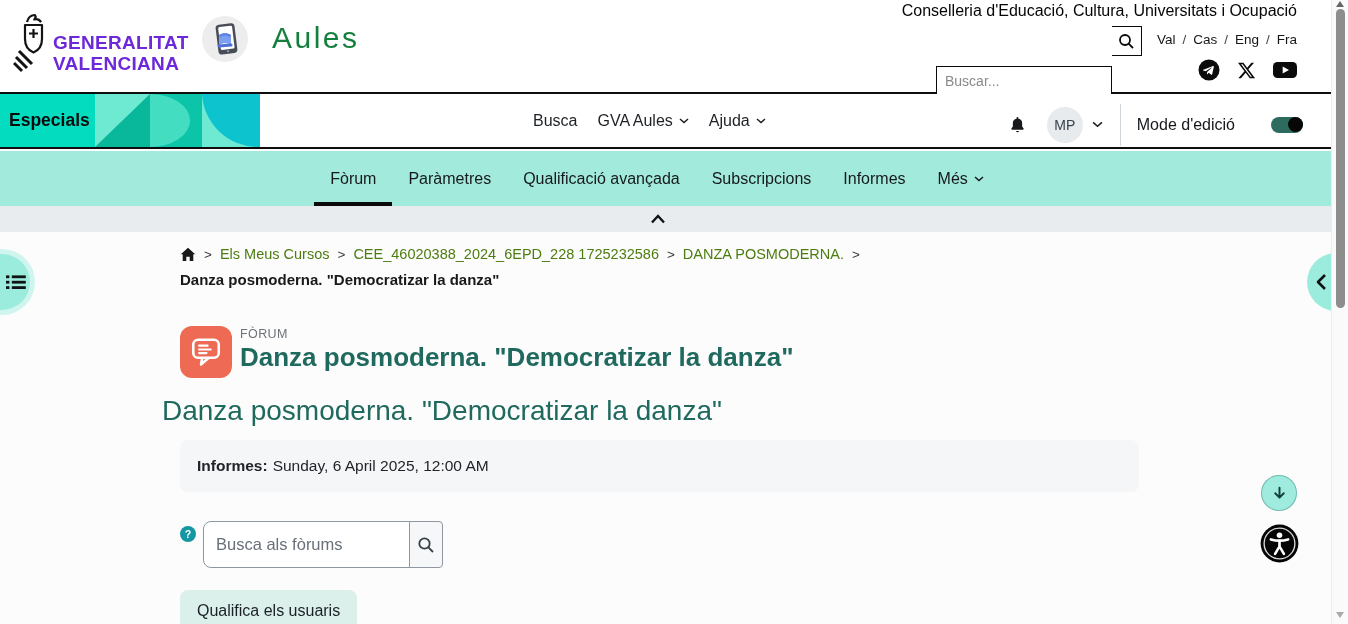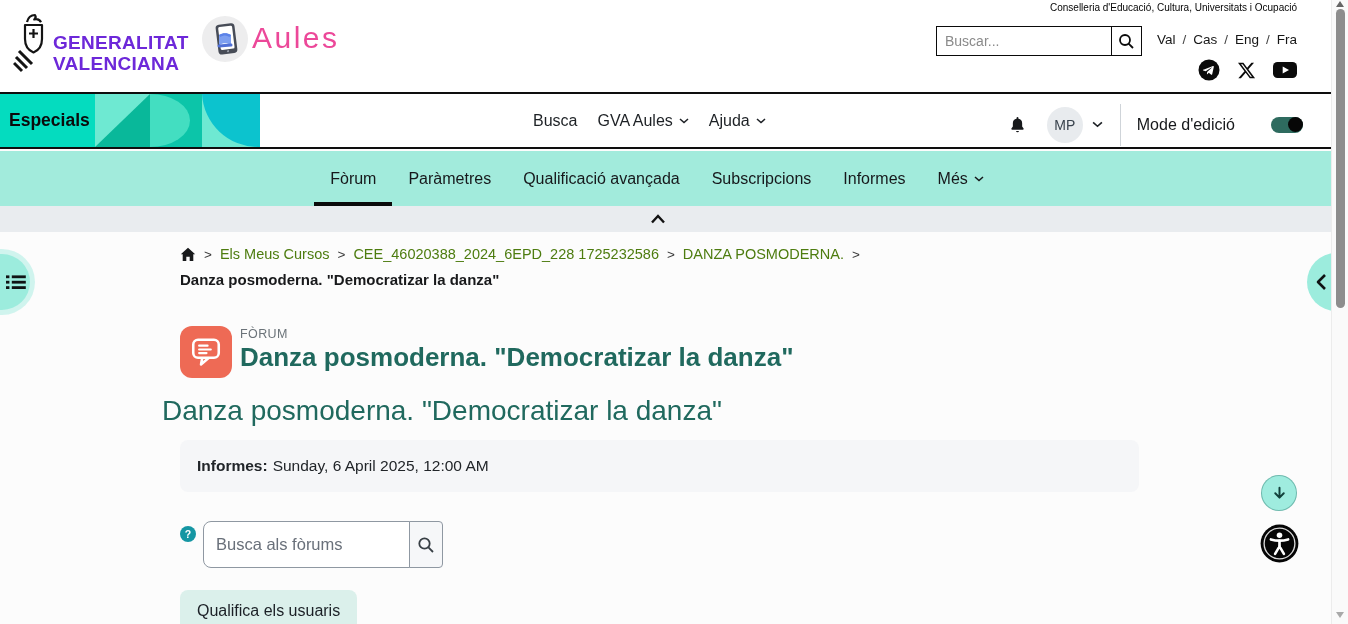--- a/index.html
+++ b/index.html
@@ -7,24 +7,24 @@
   #app {
     position:relative; width:1348px; height:624px; overflow:hidden;
     font-family:"Liberation Sans", sans-serif; background:#fcfcfc; color:#1d2125;
   }
   .abs { position:absolute; }
 
   
   .row1 { position:absolute; left:0; top:0; width:1348px; height:94px; background:#fff; border-bottom:2px solid #0e0e0e; }
   .gva-text { position:absolute; left:53px; top:32px; font-size:19px; font-weight:700; color:#6d28d9; line-height:21px; letter-spacing:.3px; }
   .aules-circle { position:absolute; left:202px; top:16px; width:46px; height:46px; border-radius:50%; background:#ededee; }
-  .aules-name { position:absolute; left:252px; top:21px; font-size:30px; color:#ec4899; letter-spacing:2.5px; }
-  .org-name { position:absolute; right:51px; top:2px; font-size:10px; color:#050505; }
+  .aules-name { position:absolute; left:272px; top:21px; font-size:30px; color:#15803d; letter-spacing:2.5px; }
+  .org-name { position:absolute; right:51px; top:2px; font-size:16px; color:#050505; }
   .hsearch { position:absolute; left:936px; top:26px; display:flex; }
-  .hsearch input { width:176px; height:30px; border:1.4px solid #0a0a0a; font-size:14px; padding:0 8px; outline:none; font-family:inherit; background:#fff; }
+  .hsearch input { width:176px; height:30px; border:1.4px solid #0a0a0a; font-size:14px; padding:0 8px; outline:none; font-family:inherit; background:#fff;margin-top:40px; }
   .hsearch input::placeholder { color:#8a8a8a; }
   .hsearch button { width:30px; height:30px; border:1.4px solid #0a0a0a; border-left:none; background:#fff; display:flex; align-items:center; justify-content:center; cursor:pointer; }
   .langs { position:absolute; right:51px; top:32px; display:flex; gap:7px; font-size:13.5px; color:#161616; align-items:baseline; }
   .langs .active { font-weight:400; }
   .langs .sep { color:#444; }
   .social { position:absolute; right:51px; top:59px; display:flex; gap:17px; align-items:center; }
 
   
   .row2 { position:absolute; left:0; top:94px; width:1348px; height:55px; background:#fff; border-bottom:2px solid #0e0e0e; }
   .banner { position:absolute; left:0; top:0; width:219px; height:53px; }

